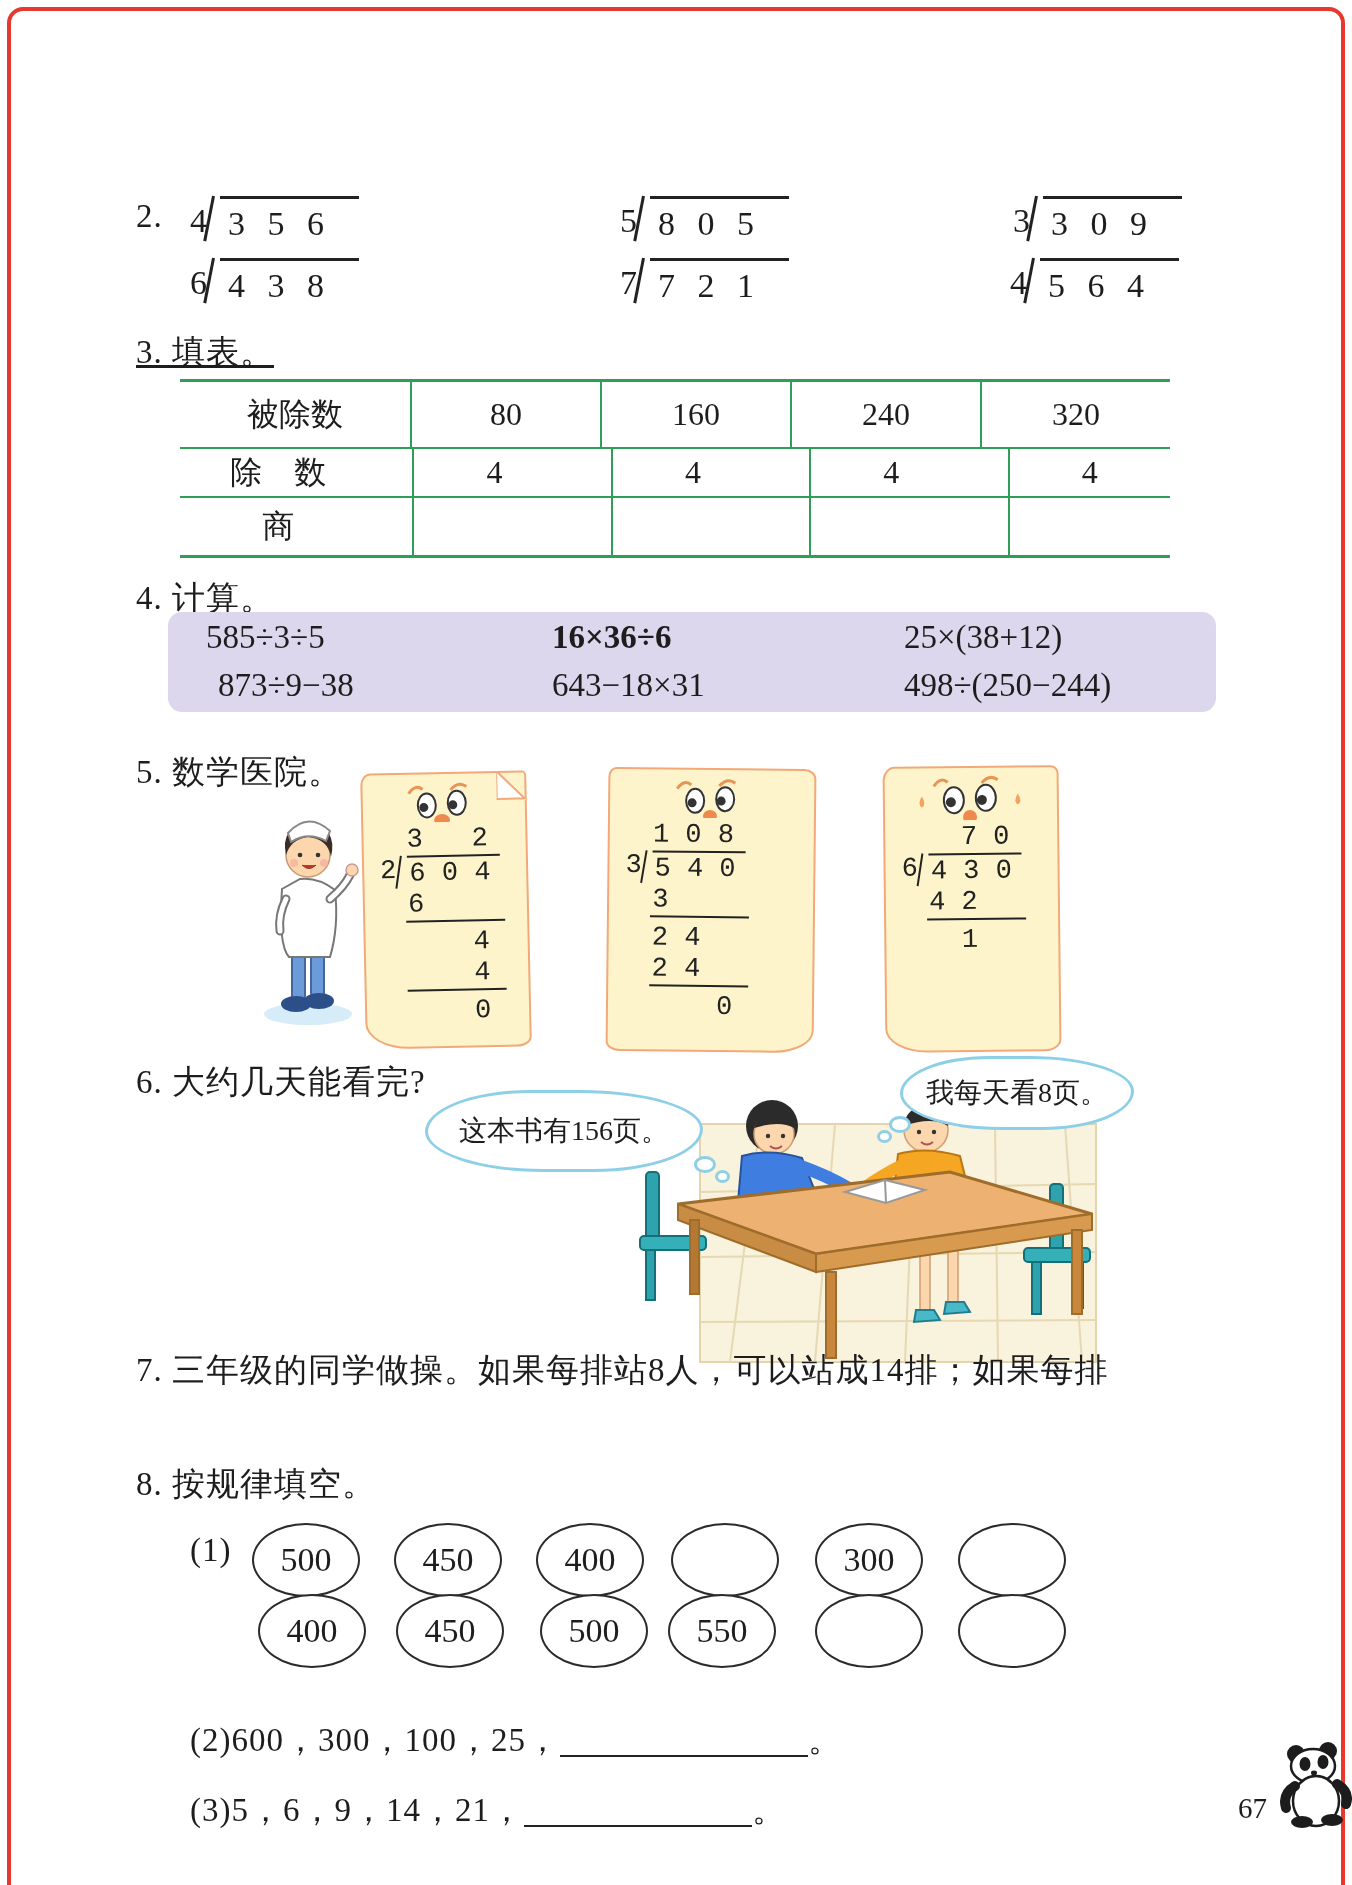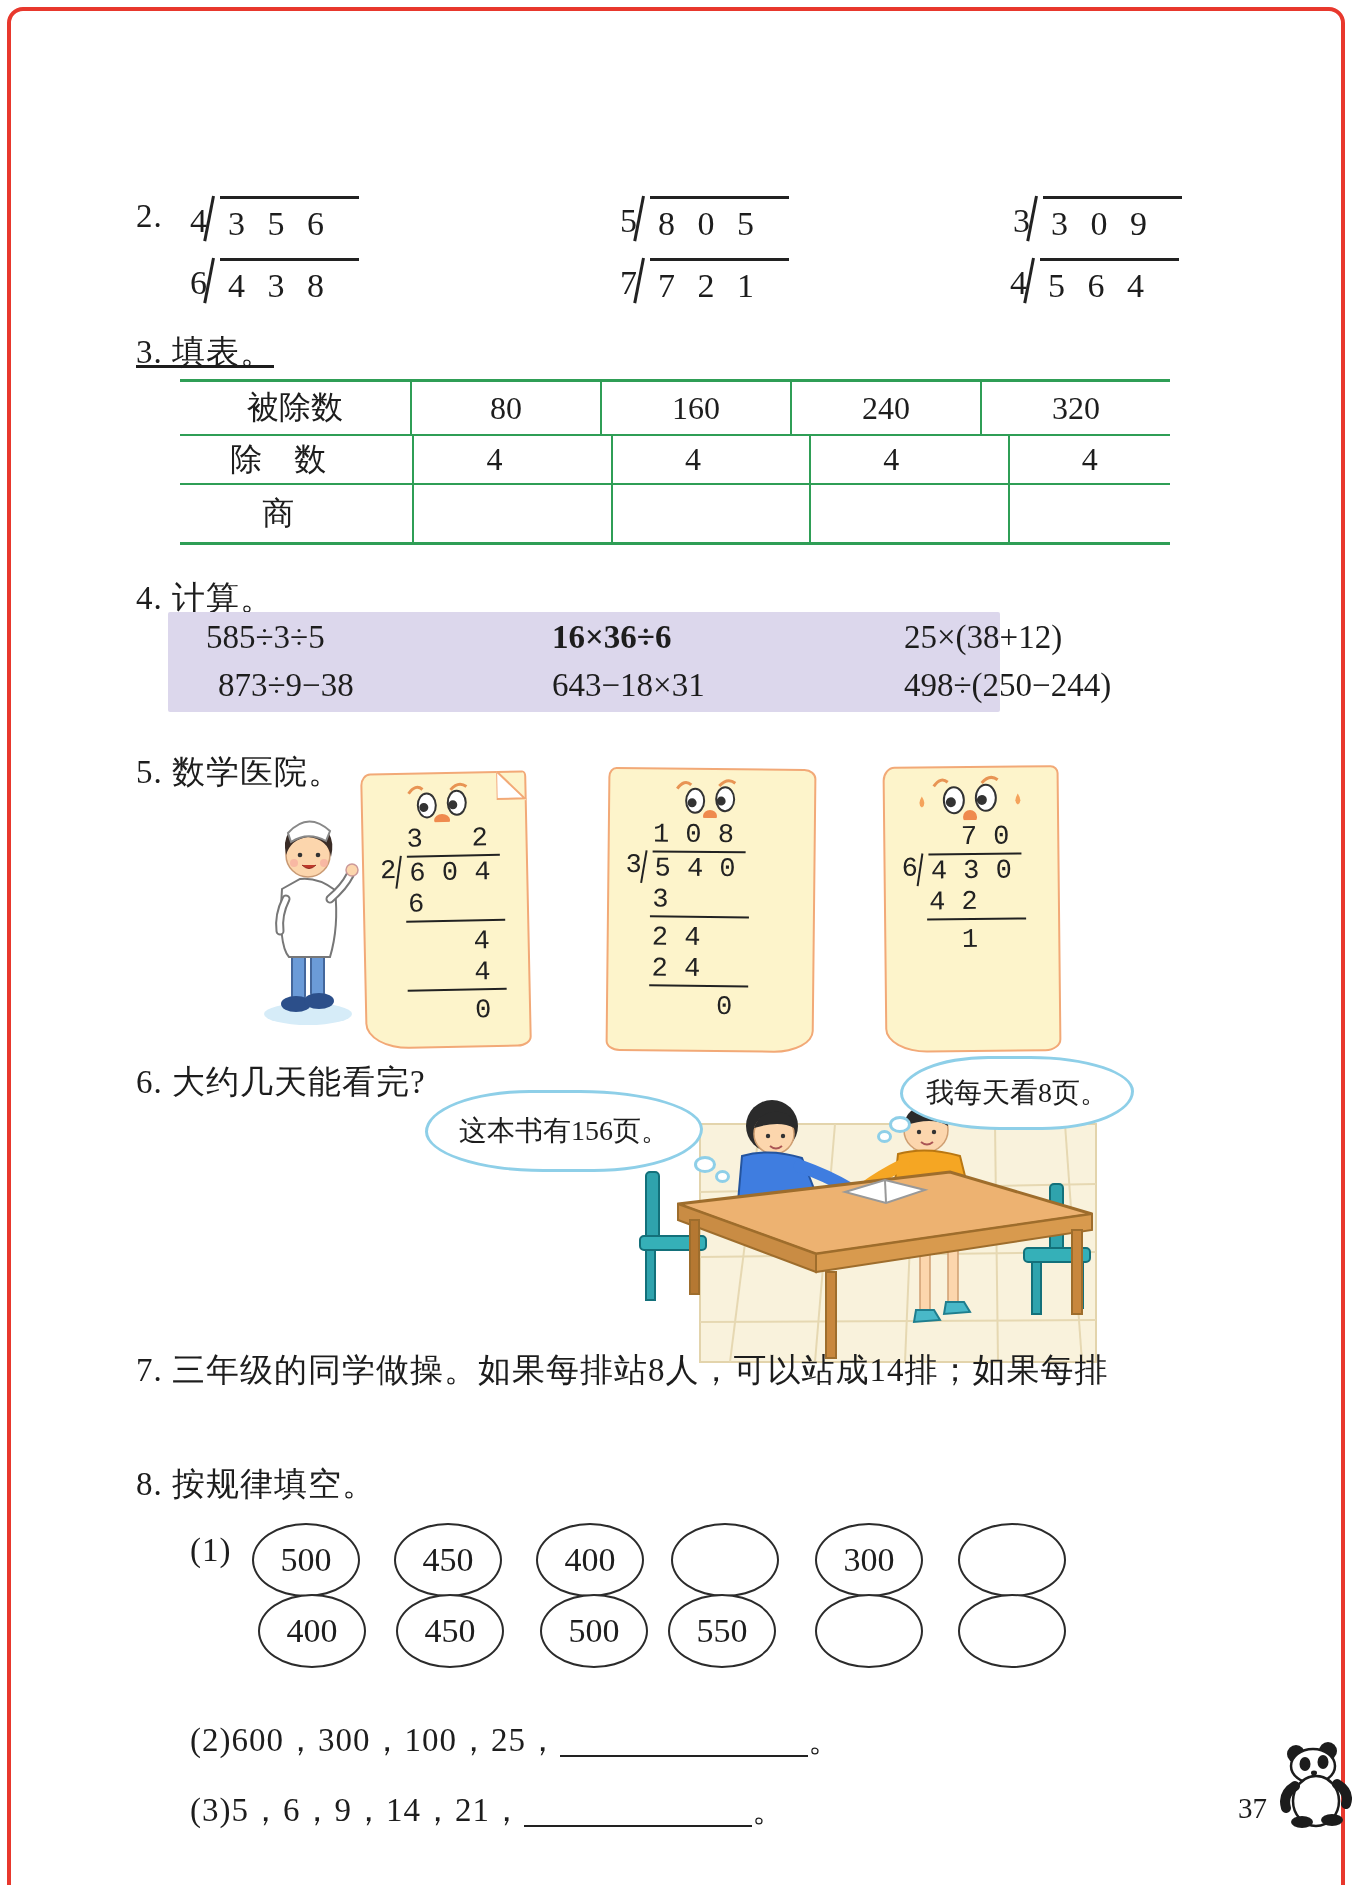--- a/index.html
+++ b/index.html
@@ -21,22 +21,22 @@
   
   .tbl{position:absolute;left:180px;top:379px;width:990px;
        border-top:3px solid var(--green,#2f9e56);border-bottom:3px solid var(--green,#2f9e56);}
   .tbl-row{display:flex;align-items:center;}
   .tbl-row + .tbl-row{border-top:2px solid var(--green,#2f9e56);gap:36px;}
   .tbl-cell{display:flex;align-items:center;justify-content:center;height:100%;
             font-size:32px;box-sizing:border-box;align-self:stretch;}
   .tbl-cell + .tbl-cell{border-left:2px solid var(--green,#2f9e56);}
 
   
-  .calc-box{position:absolute;left:168px;top:612px;width:832px;height:100px;
-            background:var(--calcbox,#dcd7ec);border-radius:2px;}
+  .calc-box{position:absolute;left:168px;top:612px;width:1048px;height:100px;
+            background:var(--calcbox,#dcd7ec);border-radius:14px;}
   .calc-box span{position:absolute;font-size:33px;white-space:nowrap;}
   .e1{left:38px;top:7px;}  .e2{left:384px;top:7px;font-weight:bold;}  .e3{left:736px;top:7px;}
   .e4{left:50px;top:55px;} .e5{left:384px;top:55px;} .e6{left:736px;top:55px;}
 
   
   .note{position:absolute;background:var(--paper,#fdf4cb);
         border:2px solid var(--paperline,#f2a977);}
   .note1{left:363px;top:772px;width:162px;height:272px;transform:rotate(-1.2deg);
          border-radius:10px 4px 14px 44px / 12px 6px 10px 26px;}
   .note2{left:607px;top:768px;width:204px;height:280px;transform:rotate(.6deg);
@@ -90,21 +90,21 @@
       <div class="ldiv abs" style="left: 190px; top: 196px;"><span class="dv">4</span><span class="br"></span><span class="dd">3 5 6</span></div>
       <div class="ldiv abs" style="left: 620px; top: 196px;"><span class="dv">5</span><span class="br"></span><span class="dd">8 0 5</span></div>
       <div class="ldiv abs" style="left: 1013px; top: 196px;"><span class="dv">3</span><span class="br"></span><span class="dd">3 0 9</span></div>
       <div class="ldiv abs" style="left: 190px; top: 258px;"><span class="dv">6</span><span class="br"></span><span class="dd">4 3 8</span></div>
       <div class="ldiv abs" style="left: 620px; top: 258px;"><span class="dv">7</span><span class="br"></span><span class="dd">7 2 1</span></div>
       <div class="ldiv abs" style="left: 1010px; top: 258px;"><span class="dv">4</span><span class="br"></span><span class="dd">5 6 4</span></div>
     </div>
 
   <div class="abs cn" style="left:136px;top:330px;text-decoration:underline;">3. 填表。</div>
   <div class="tbl" id="tbl">
-      <div class="tbl-row" style="height: 52px; align-items: flex-end;">
+      <div class="tbl-row" style="height: 65px; align-items: flex-end;">
         <div class="tbl-cell" style="width: 230px;">被除数</div>
         <div class="tbl-cell" style="width: 190px;">80</div>
         <div class="tbl-cell" style="width: 190px;">160</div>
         <div class="tbl-cell" style="width: 190px;">240</div>
         <div class="tbl-cell" style="width: 190px;">320</div>
       </div>
       <div class="tbl-row" style="height: 47px;">
         <div class="tbl-cell" style="width: 230px;">除　数</div>
         <div class="tbl-cell" style="width: 190px;">4</div>
         <div class="tbl-cell" style="width: 190px;">4</div>
@@ -295,21 +295,21 @@
       <div class="oval abs" style="left: 958px; top: 1594px;"></div>
     </div>
 
   <div class="abs cn" style="left:190px;top:1718px;">
     <span>(2)600，300，100，25，</span><span class="blank-line" style="width:248px;"></span><span>。</span>
   </div>
   <div class="abs cn" style="left:190px;top:1788px;">
     <span>(3)5，6，9，14，21，</span><span class="blank-line" style="width:228px;"></span><span>。</span>
   </div>
 
-  <div class="pagenum">37</div>
+  <div class="pagenum">67</div>
   <svg class="abs" style="left:1280px;top:1742px;" width="72" height="86" viewBox="0 0 72 86">
     <circle cx="16" cy="12" r="9" fill="#1c1c1c"></circle>
       <circle cx="48" cy="9" r="9" fill="#1c1c1c"></circle>
     <ellipse cx="33" cy="24" rx="22" ry="17" fill="#ffffff" stroke="#1c1c1c" stroke-width="2.5"></ellipse>
     <ellipse cx="25" cy="22" rx="5.5" ry="7" fill="#1c1c1c"></ellipse>
     <ellipse cx="43" cy="20" rx="5.5" ry="7" fill="#1c1c1c"></ellipse>
     <ellipse cx="34" cy="31" rx="3" ry="2.4" fill="#1c1c1c"></ellipse>
     <ellipse cx="36" cy="59" rx="23" ry="25" fill="#ffffff" stroke="#1c1c1c" stroke-width="2.5"></ellipse>
     <path d="M15,44 Q2,52 6,66" fill="none" stroke="#1c1c1c" stroke-width="10" stroke-linecap="round"></path>
     <path d="M57,42 Q70,50 66,62" fill="none" stroke="#1c1c1c" stroke-width="10" stroke-linecap="round"></path>

